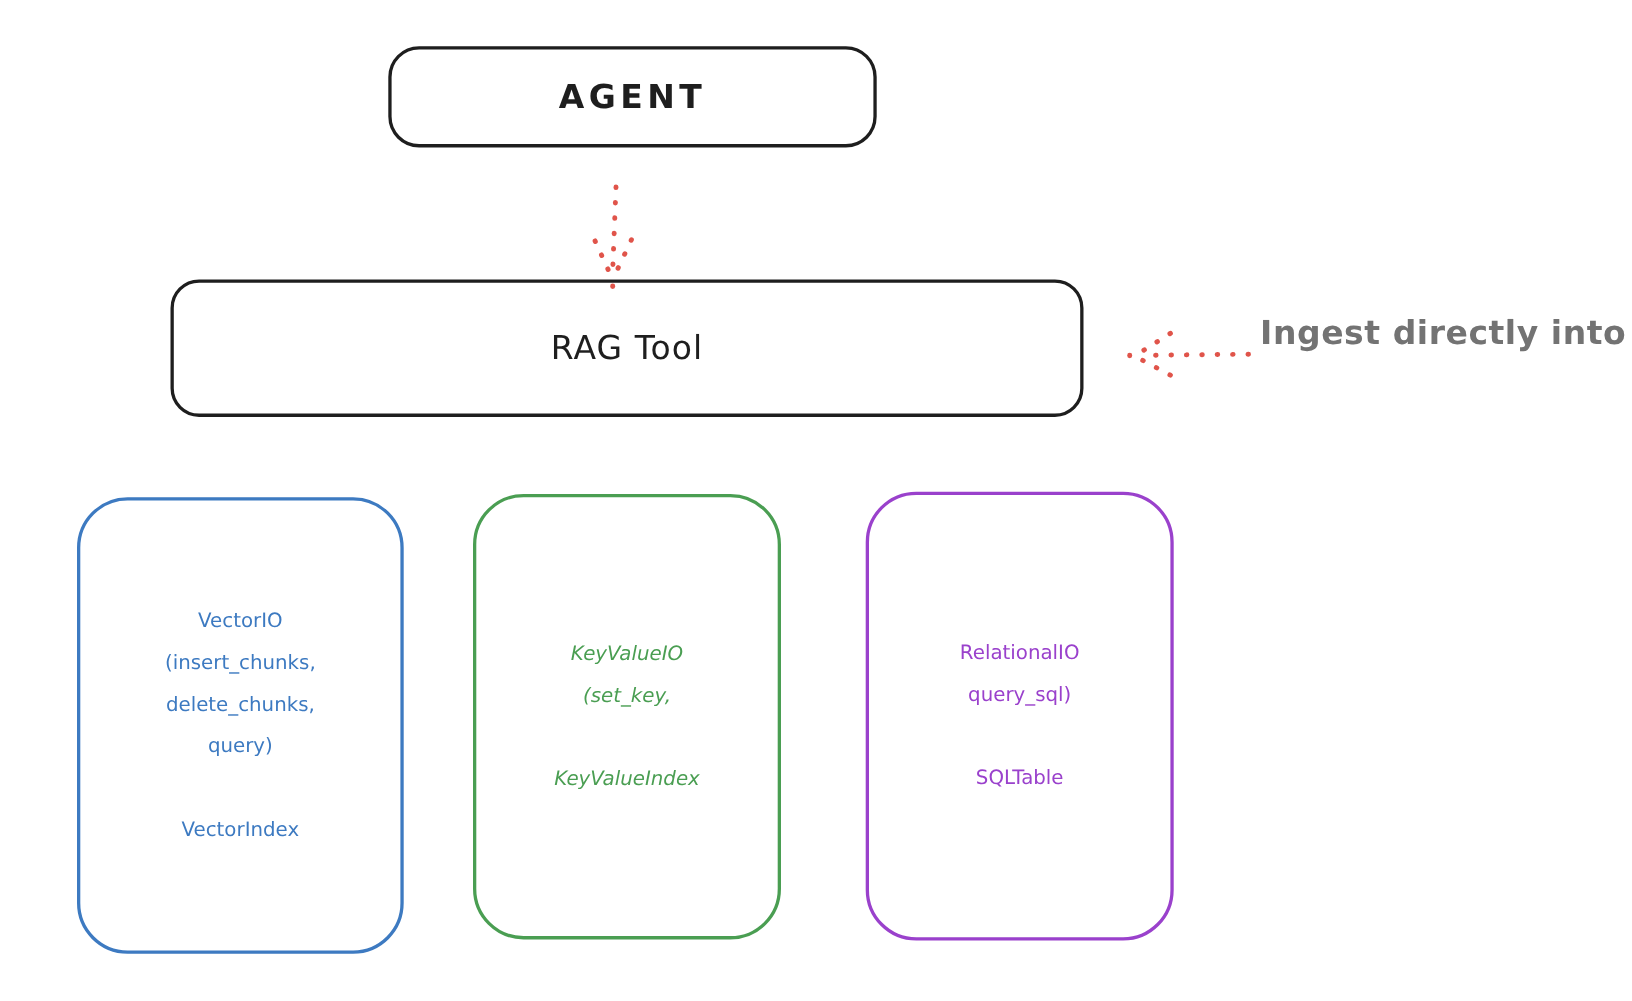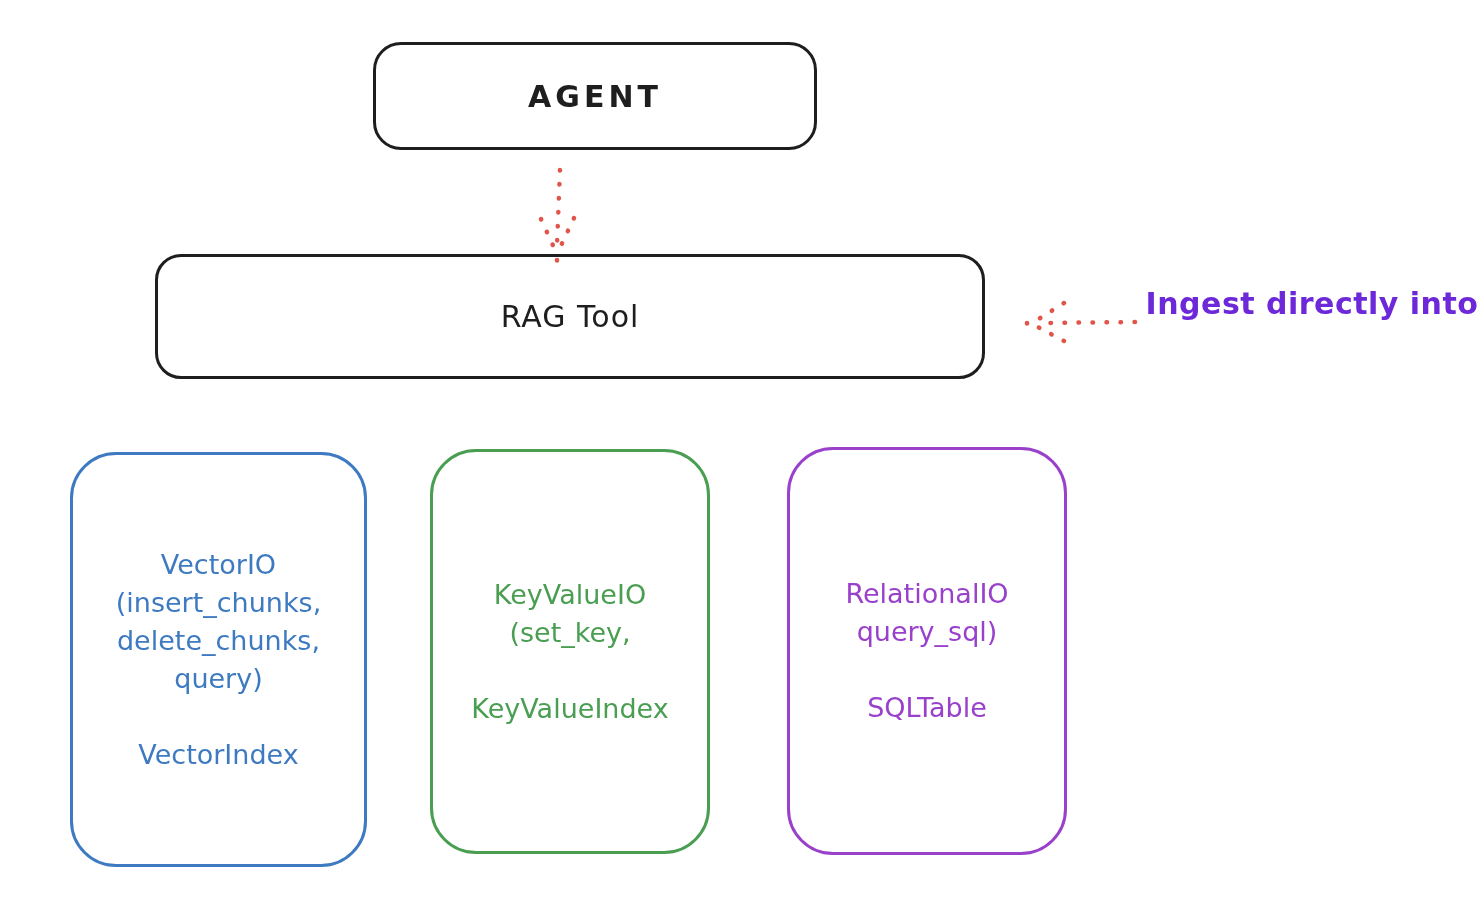--- a/index.html
+++ b/index.html
@@ -22,23 +22,22 @@
     justify-content: center;
     background: #ffffff;
     box-sizing: border-box;
   }
   .node-black {
     border: 3.5px solid #1e1e1e;
     color: #1e1e1e;
   }
   .node-agent {
     left: 353px; top: 42px;
-    width: 444px; height: 108px;
+    width: 444px; height: 92px;
     border-radius: 28px;
-    margin-left: 20px;
   }
   .node-agent .node-label {
     font-size: 30px;
     font-weight: bold;
     letter-spacing: 4px;
   }
   .node-rag {
     left: 155px; top: 254px;
     width: 830px; height: 125px;
     border-radius: 26px;
@@ -51,21 +50,21 @@
     position: absolute;
     background: #ffffff;
     border: 3px solid;
     border-radius: 46px;
     box-sizing: border-box;
     display: flex;
     flex-direction: column;
     align-items: center;
     justify-content: center;
     text-align: center;
-    font-size: 27px;
+    font-size: 18px;
     line-height: 38px;
   }
   .store-vector { left: 70px;  top: 452px; width: 297px; height: 415px; }
   .store-kv     { left: 430px; top: 449px; width: 280px; height: 405px; }
   .store-rel    { left: 787px; top: 447px; width: 280px; height: 408px; text-align: center; }
   .store-index {
     margin-top: 38px;
   }
   .arrow-svg {
     position: absolute;
@@ -108,35 +107,35 @@
     </g>
 
     <g fill="none" stroke-width="4.5" stroke-linecap="round" stroke-dasharray="0.5 13.5" stroke="#e0544a">
       <path d="M 1135 322 L 1040 323"></path>
       <path d="M 1064 303 L 1034 322"></path>
       <path d="M 1064 341 L 1034 325"></path>
       <path d="M 1027 323 L 1027 323.5"></path>
     </g>
   </svg>
 
-  <div class="annotation" style="color: #6d28d9;">
+  <div class="annotation" style="color: #737373;">
     <div>Ingest directly into</div>
   </div>
 
   <div class="store-box store-vector" style="border-color: rgb(61, 122, 193); color: rgb(61, 122, 193);">
     <div>
       <div>VectorIO</div>
       <div>(insert_chunks,</div>
       <div>delete_chunks,</div>
       <div>query)</div>
     </div>
     <div class="store-index">VectorIndex</div>
   </div>
 
-  <div class="store-box store-kv" style="border-color: rgb(74, 158, 82); color: rgb(74, 158, 82);">
+  <div class="store-box store-kv" style="border-color: rgb(74, 158, 82); color: rgb(74, 158, 82); font-style: italic;">
     <div>
       <div>KeyValueIO</div>
       <div>(set_key,</div>
     </div>
     <div class="store-index">KeyValueIndex</div>
   </div>
 
   <div class="store-box store-rel" style="border-color: rgb(154, 65, 204); color: rgb(154, 65, 204);">
     <div>
       <div>RelationalIO</div>

